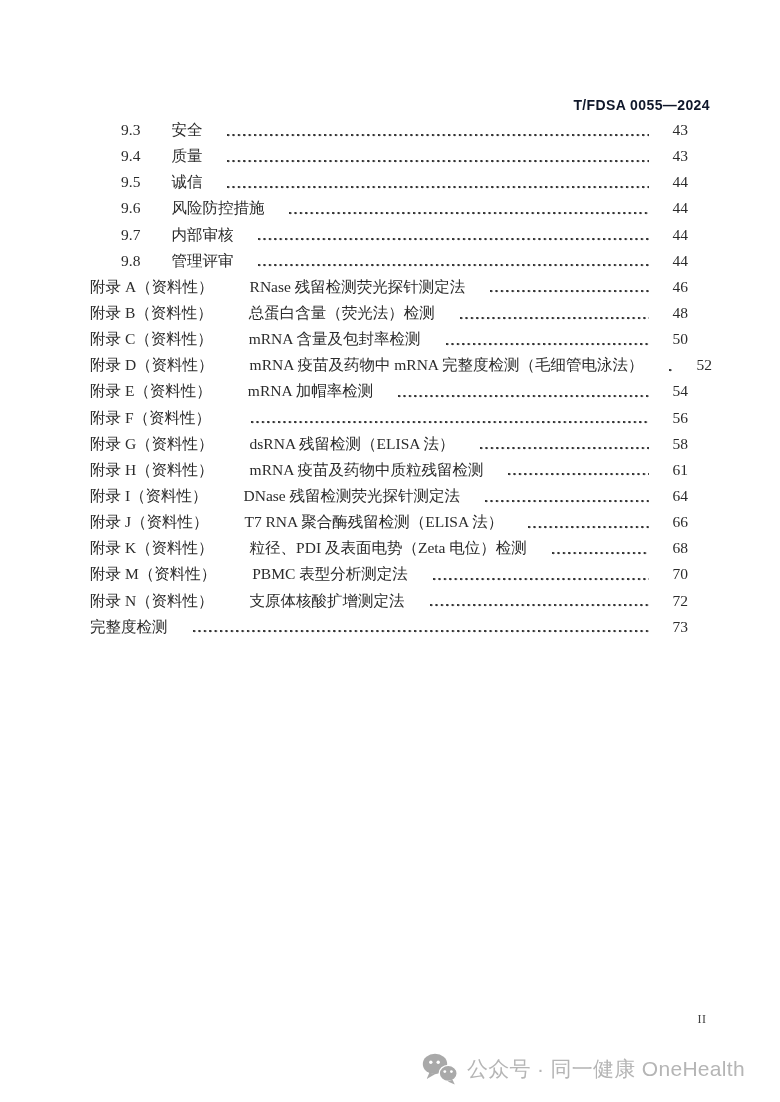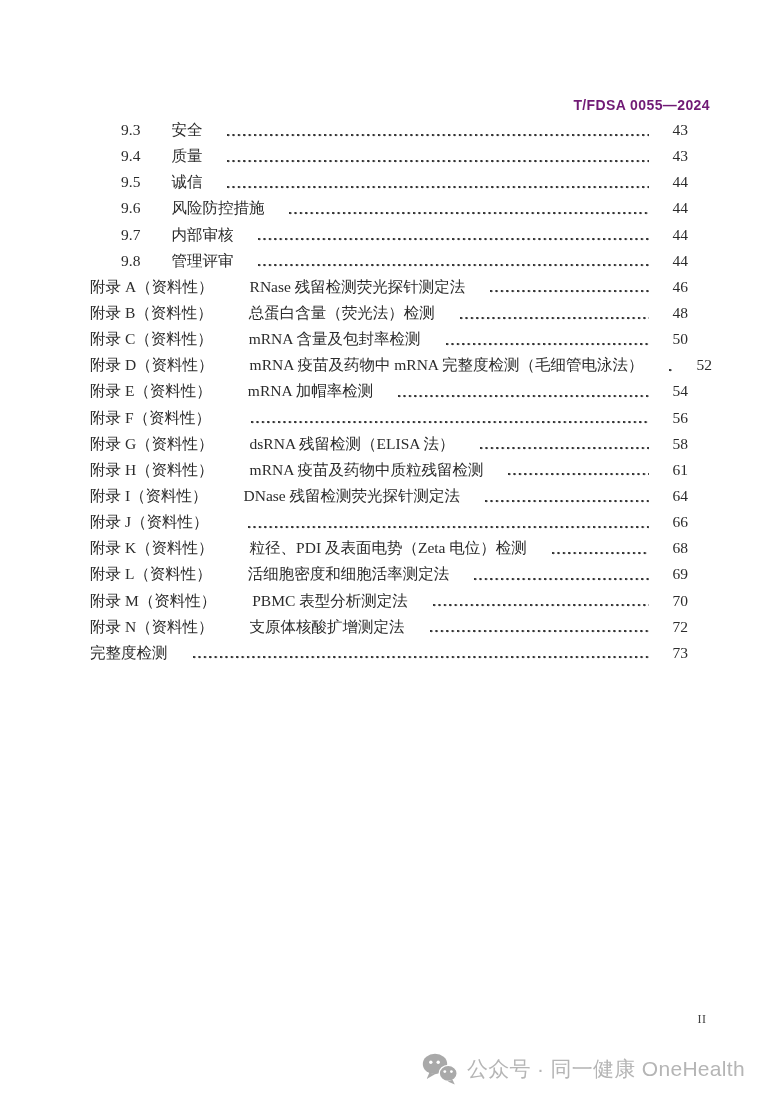--- a/index.html
+++ b/index.html
@@ -21,21 +21,21 @@
     position: absolute; inset: 0;
     background: #ffffff;
   }
   .doc-code {
     position: absolute;
     top: 97px; right: 70px;
     font-family: "Liberation Sans", "DejaVu Sans", sans-serif;
     font-weight: 700;
     font-size: 14px;
     letter-spacing: 0.4px;
-    color: #701a75;
+    color: #0f172a;
     white-space: nowrap;
   }
   .toc {
     position: absolute;
     top: 117px; left: 90px;
     width: 598px;
   }
   .toc-row {
     display: flex;
     height: 26.15px;
@@ -197,36 +197,30 @@
       <div class="toc-row app">
 
     <span class="t-label">附录 I（资料性）</span>
     <span class="t-title">DNase 残留检测荧光探针测定法</span>
     <span class="t-leader"></span>
     <span class="t-page">64</span>
   </div>
       <div class="toc-row app">
 
     <span class="t-label">附录 J（资料性）</span>
+    <span class="t-title">T7 RNA 聚合酶残留检测（ELISA 法）</span>
     <span class="t-leader"></span>
     <span class="t-page">66</span>
   </div>
       <div class="toc-row app">
 
     <span class="t-label">附录 K（资料性）</span>
     <span class="t-title">粒径、PDI 及表面电势（Zeta 电位）检测</span>
     <span class="t-leader"></span>
     <span class="t-page">68</span>
-  </div>
-      <div class="toc-row app">
-
-    <span class="t-label">附录 L（资料性）</span>
-    <span class="t-title">活细胞密度和细胞活率测定法</span>
-    <span class="t-leader"></span>
-    <span class="t-page">69</span>
   </div>
       <div class="toc-row app">
 
     <span class="t-label">附录 M（资料性）</span>
     <span class="t-title">PBMC 表型分析测定法</span>
     <span class="t-leader"></span>
     <span class="t-page">70</span>
   </div>
       <div class="toc-row app">
 

